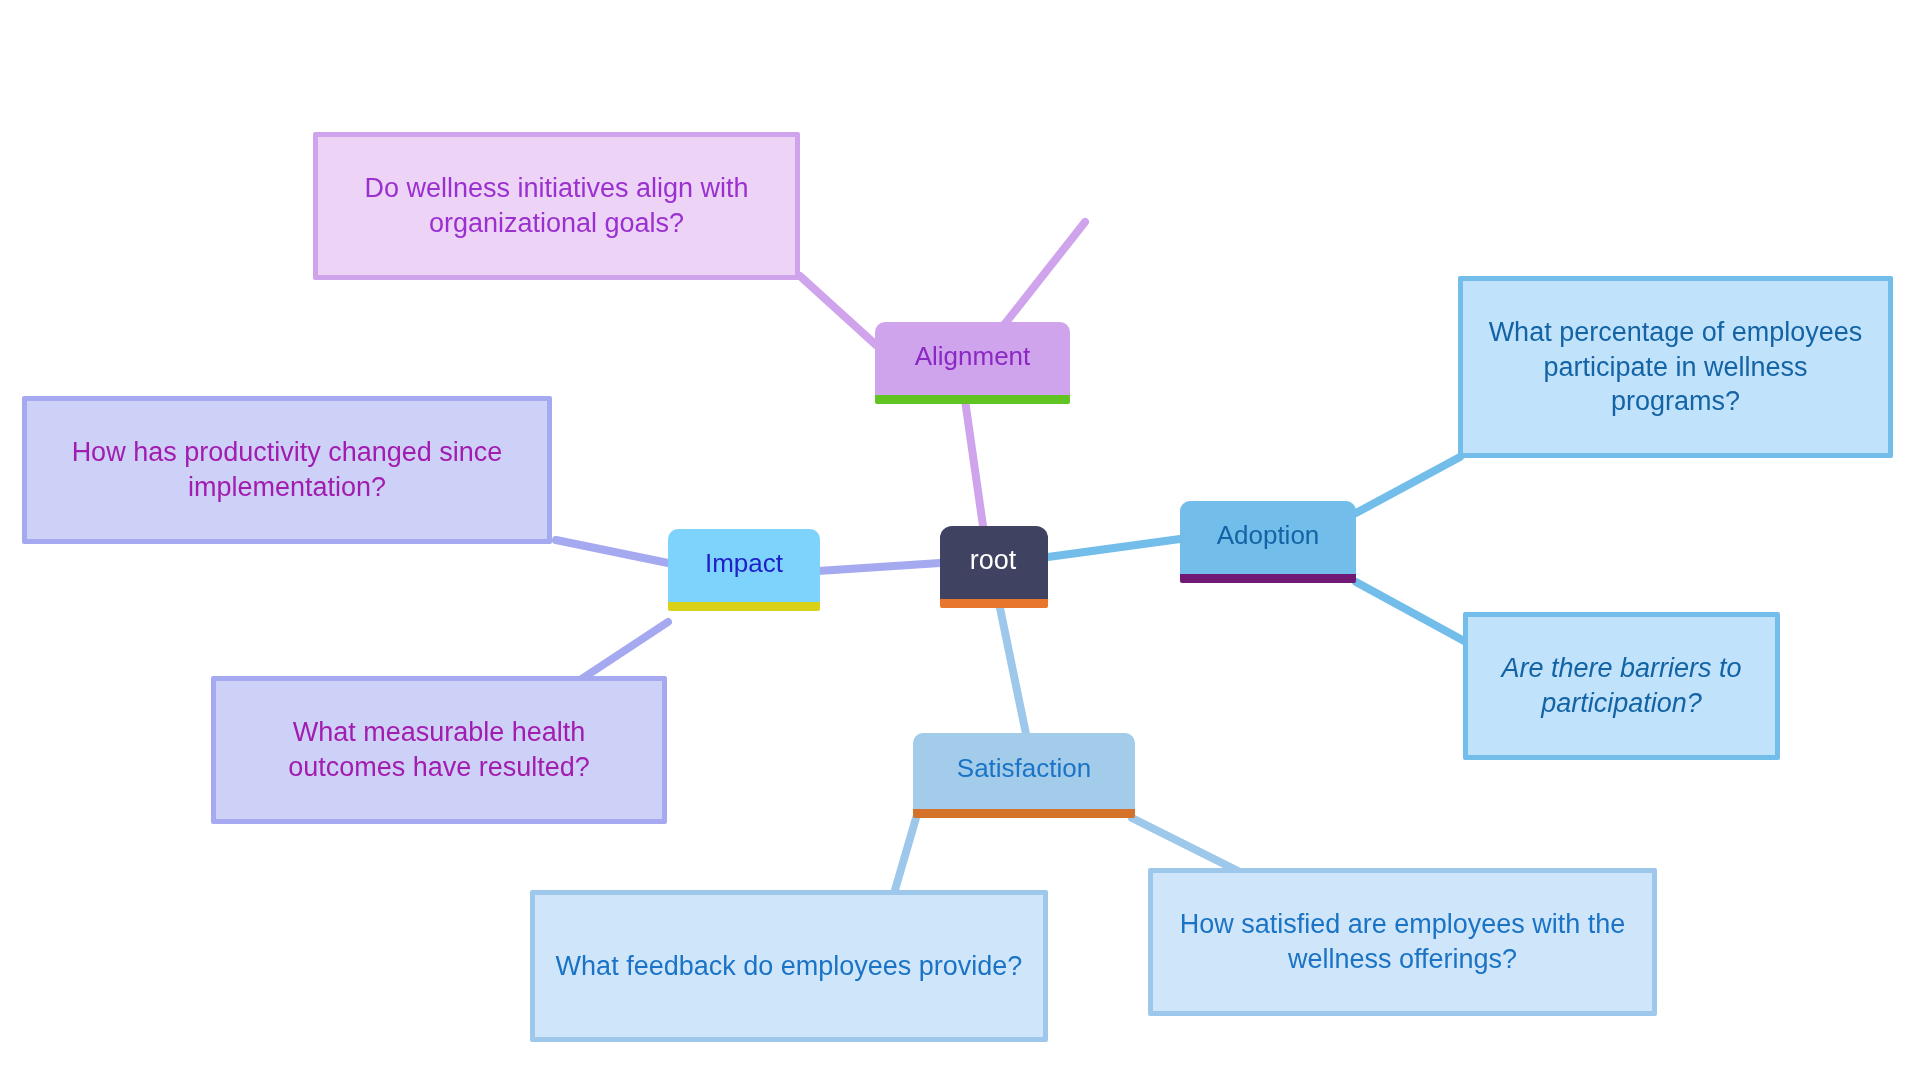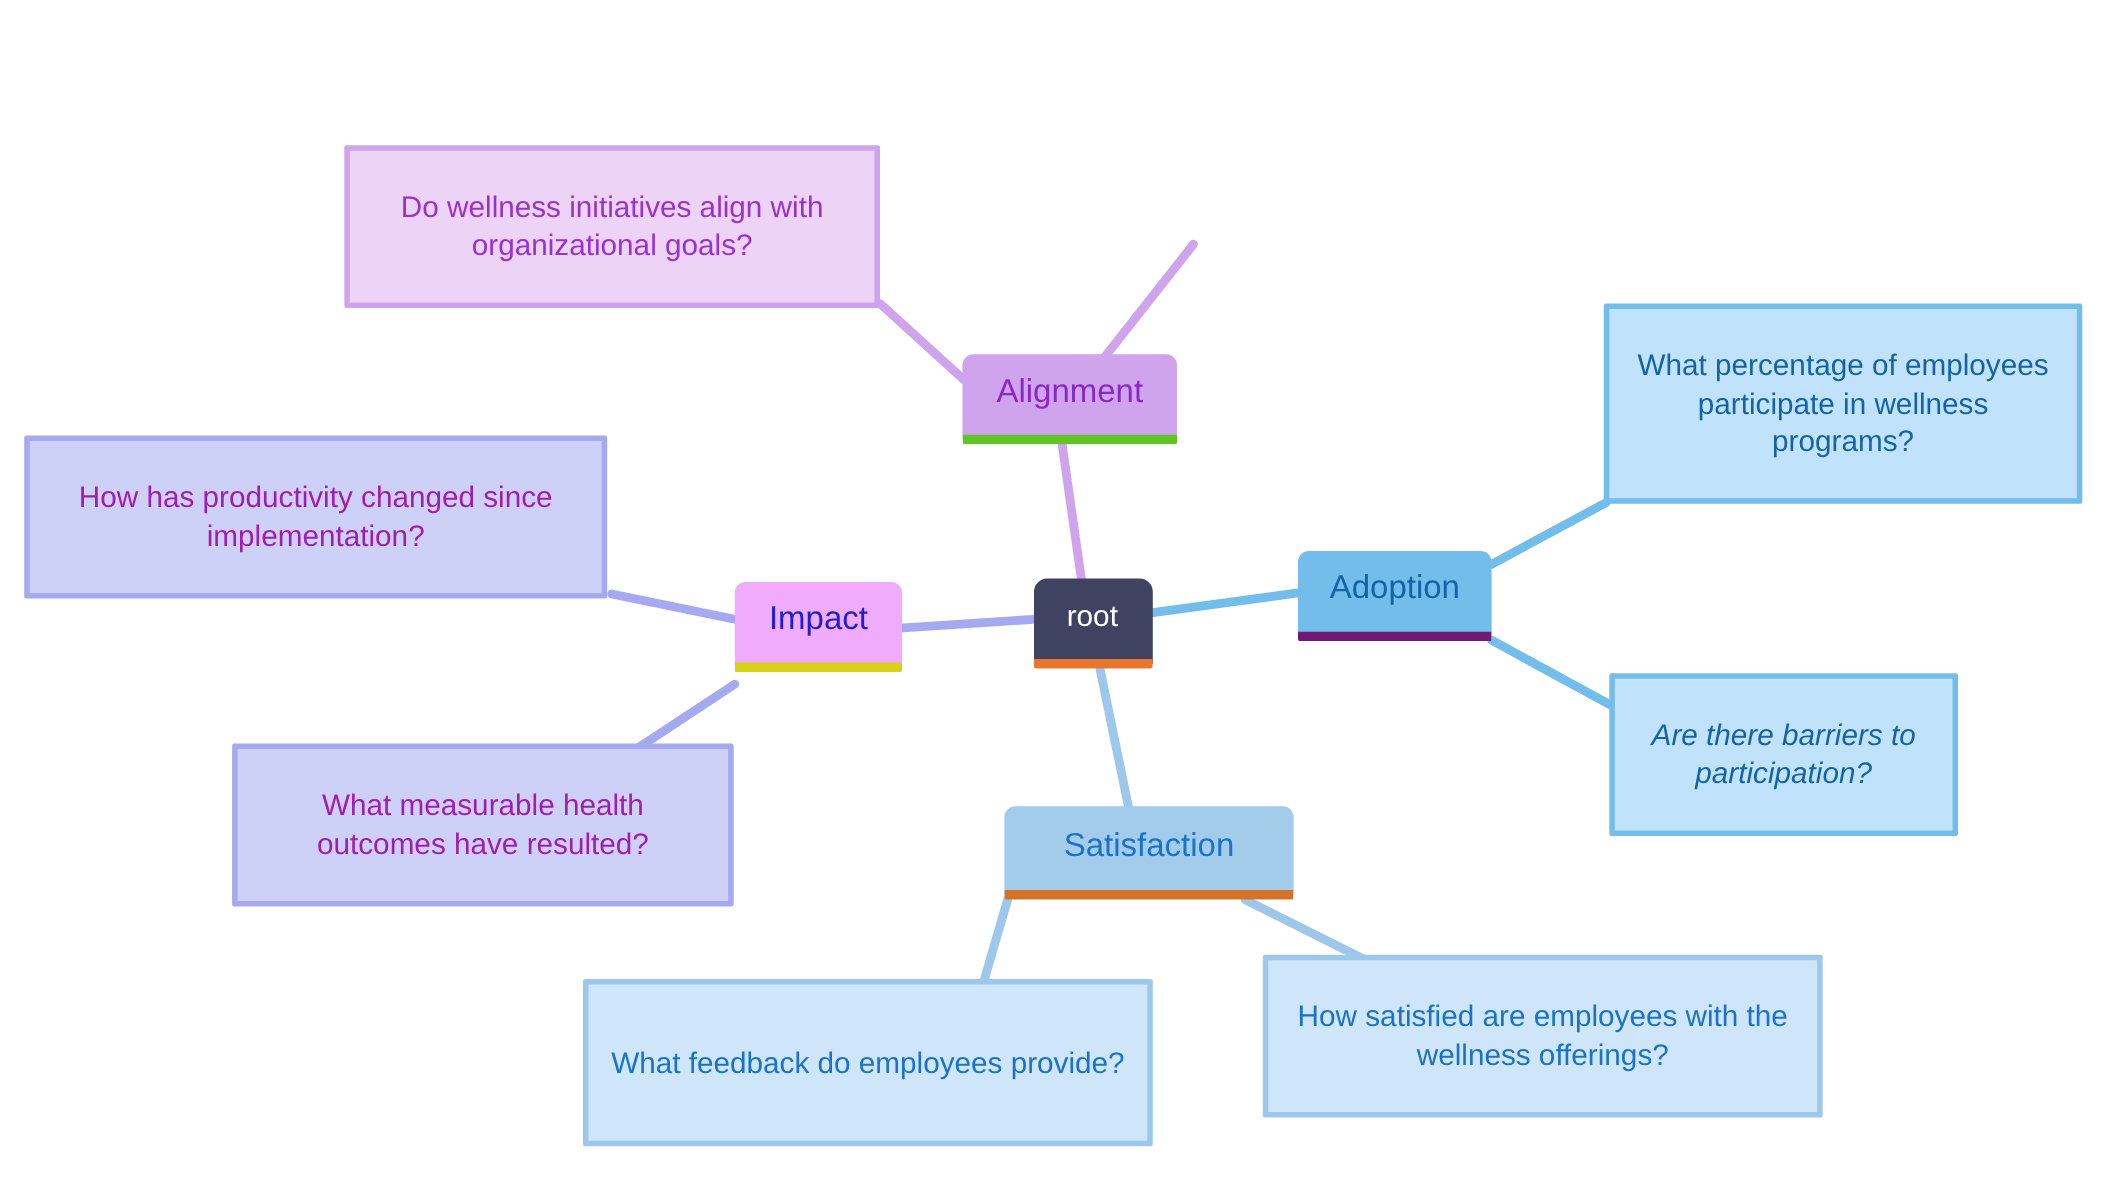--- a/index.html
+++ b/index.html
@@ -39,21 +39,21 @@
     display: flex;
     align-items: center;
     justify-content: center;
     text-align: center;
     line-height: 1.28;
   }
 
   
   .branch {
     border-radius: 10px 10px 2px 2px;
-    font-size: 30px;
+    font-size: 26px;
     padding: 6px 18px 10px 18px;
   }
 
   .root-node {
     background: #3f4260;
     color: #ffffff;
     border-bottom: 9px solid #e8762c;
     border-radius: 12px 12px 2px 2px;
     font-size: 27px;
   }
@@ -64,21 +64,21 @@
     border-bottom: 9px solid #62c422;
   }
 
   .branch-adoption {
     background: #73bdeb;
     color: #1464a5;
     border-bottom: 9px solid #701a75;
   }
 
   .branch-impact {
-    background: #f0abfc;
+    background: #7dd3fc;
     color: #2020c8;
     border-bottom: 9px solid #d9d118;
     justify-content: center;
   }
 
   .branch-satisfaction {
     background: #a3cceb;
     color: #1a73c4;
     border-bottom: 9px solid #d4722a;
   }
@@ -182,21 +182,21 @@
   </div>
 
   <div class="node branch branch-adoption" style="left:1180px; top:501px; width:176px; height:82px;">
     <span>Adoption</span>
   </div>
 
   <div class="node branch branch-impact" style="left:668px; top:529px; width:152px; height:82px;">
     <span>Impact</span>
   </div>
 
-  <div class="node branch branch-satisfaction" style="left:913px; top:733px; width:263px; height:85px;">
+  <div class="node branch branch-satisfaction" style="left:913px; top:733px; width:222px; height:85px;">
     <span>Satisfaction</span>
   </div>
 
   <div class="node branch root-node" style="left:940px; top:526px; width:108px; height:82px;padding-left:16px;">
     <span>root</span>
   </div>
 
 </div>
 
 </body></html>

